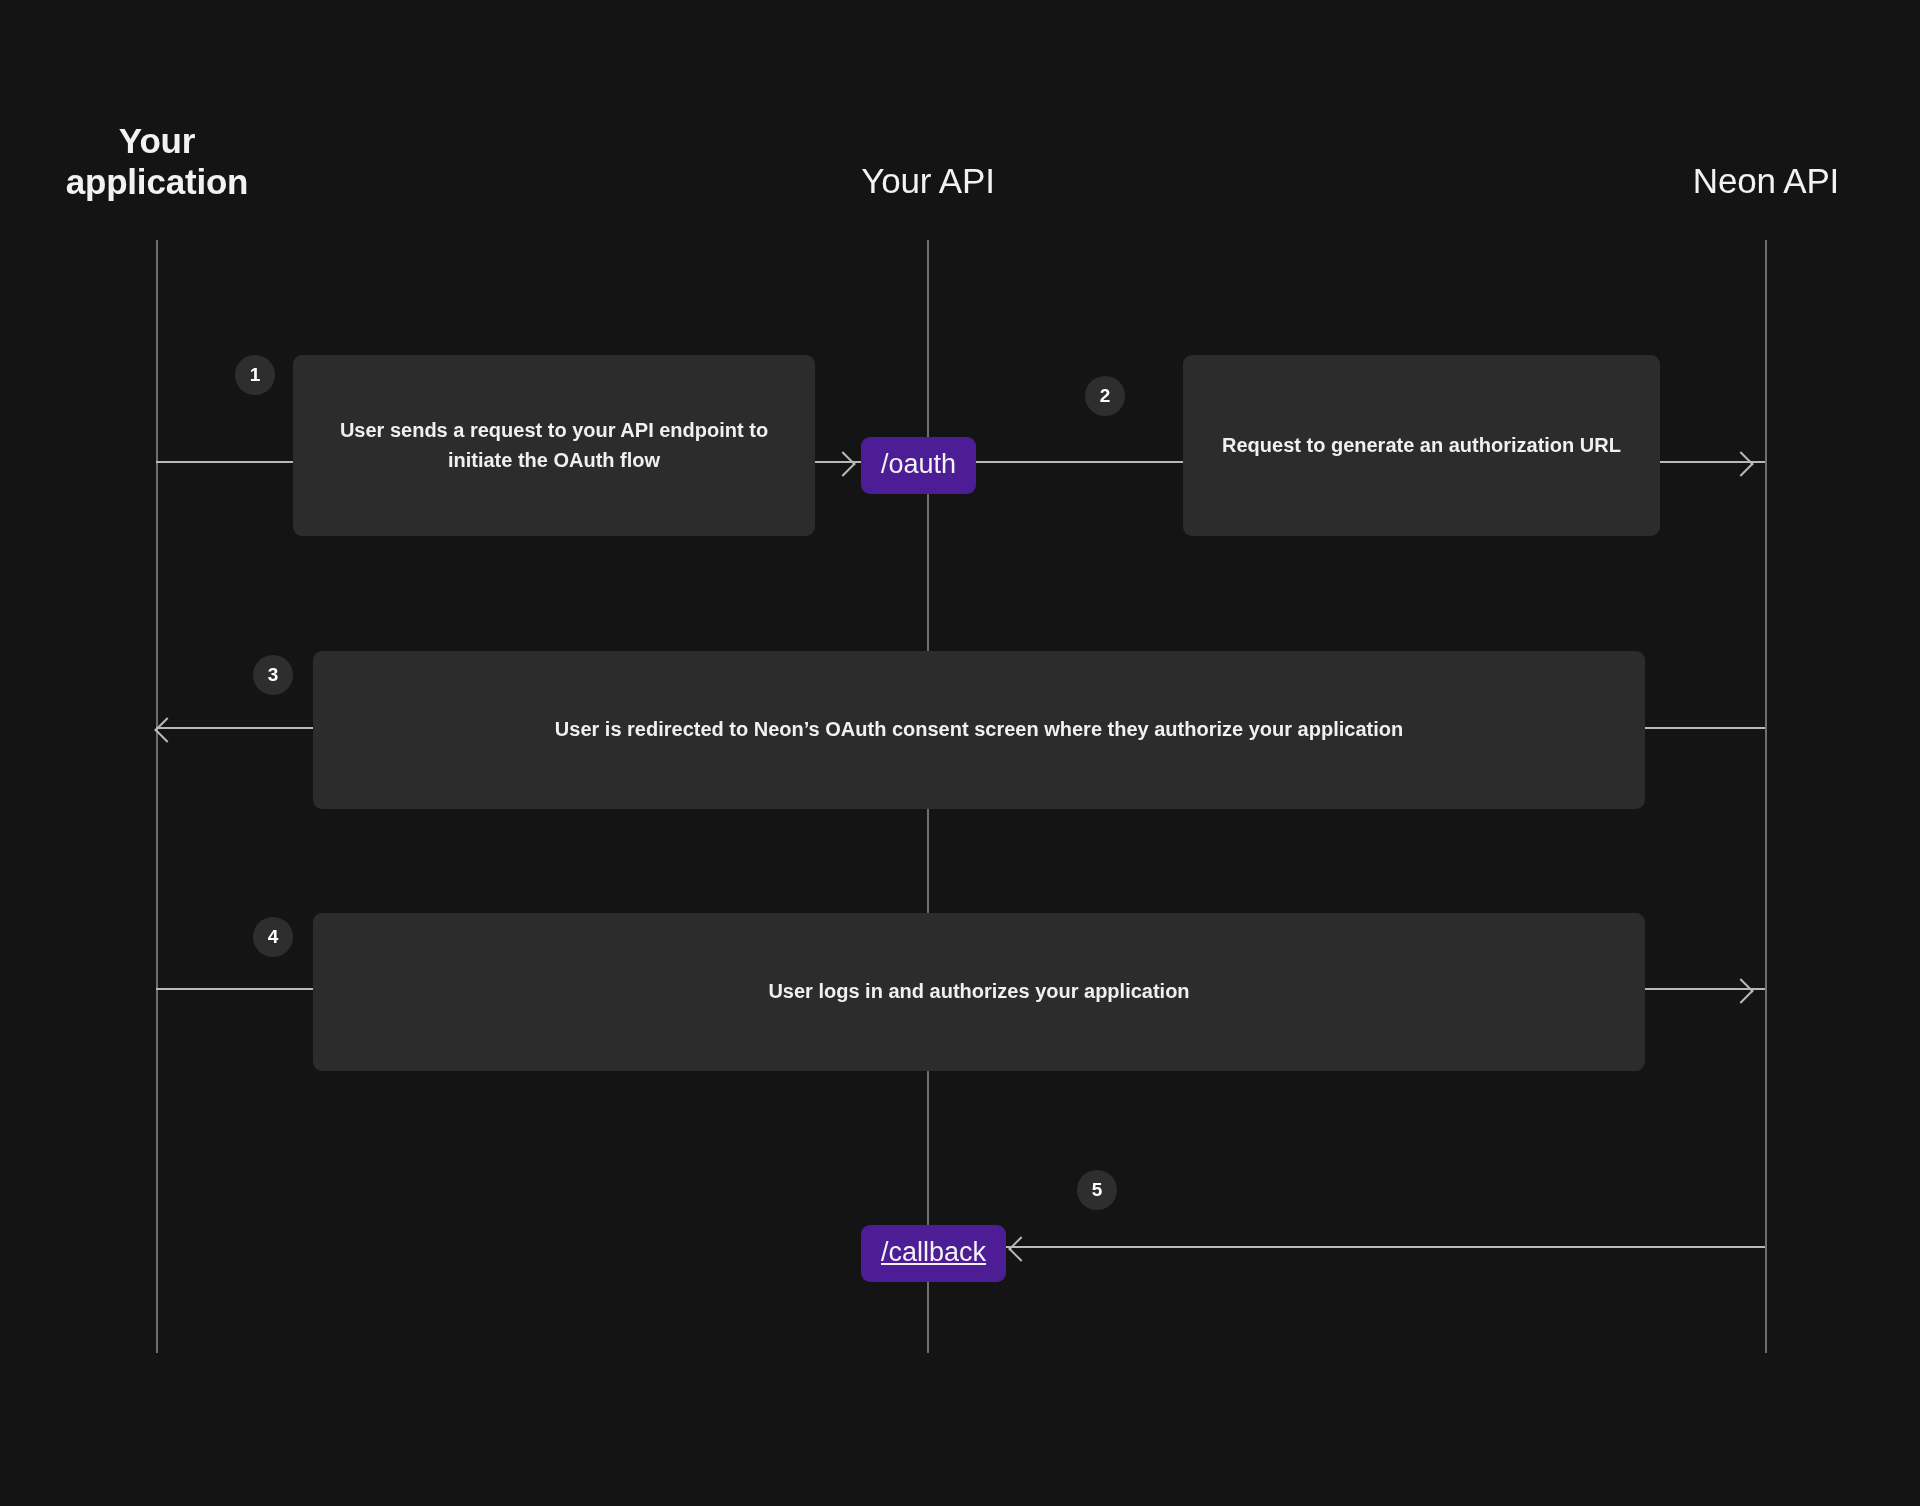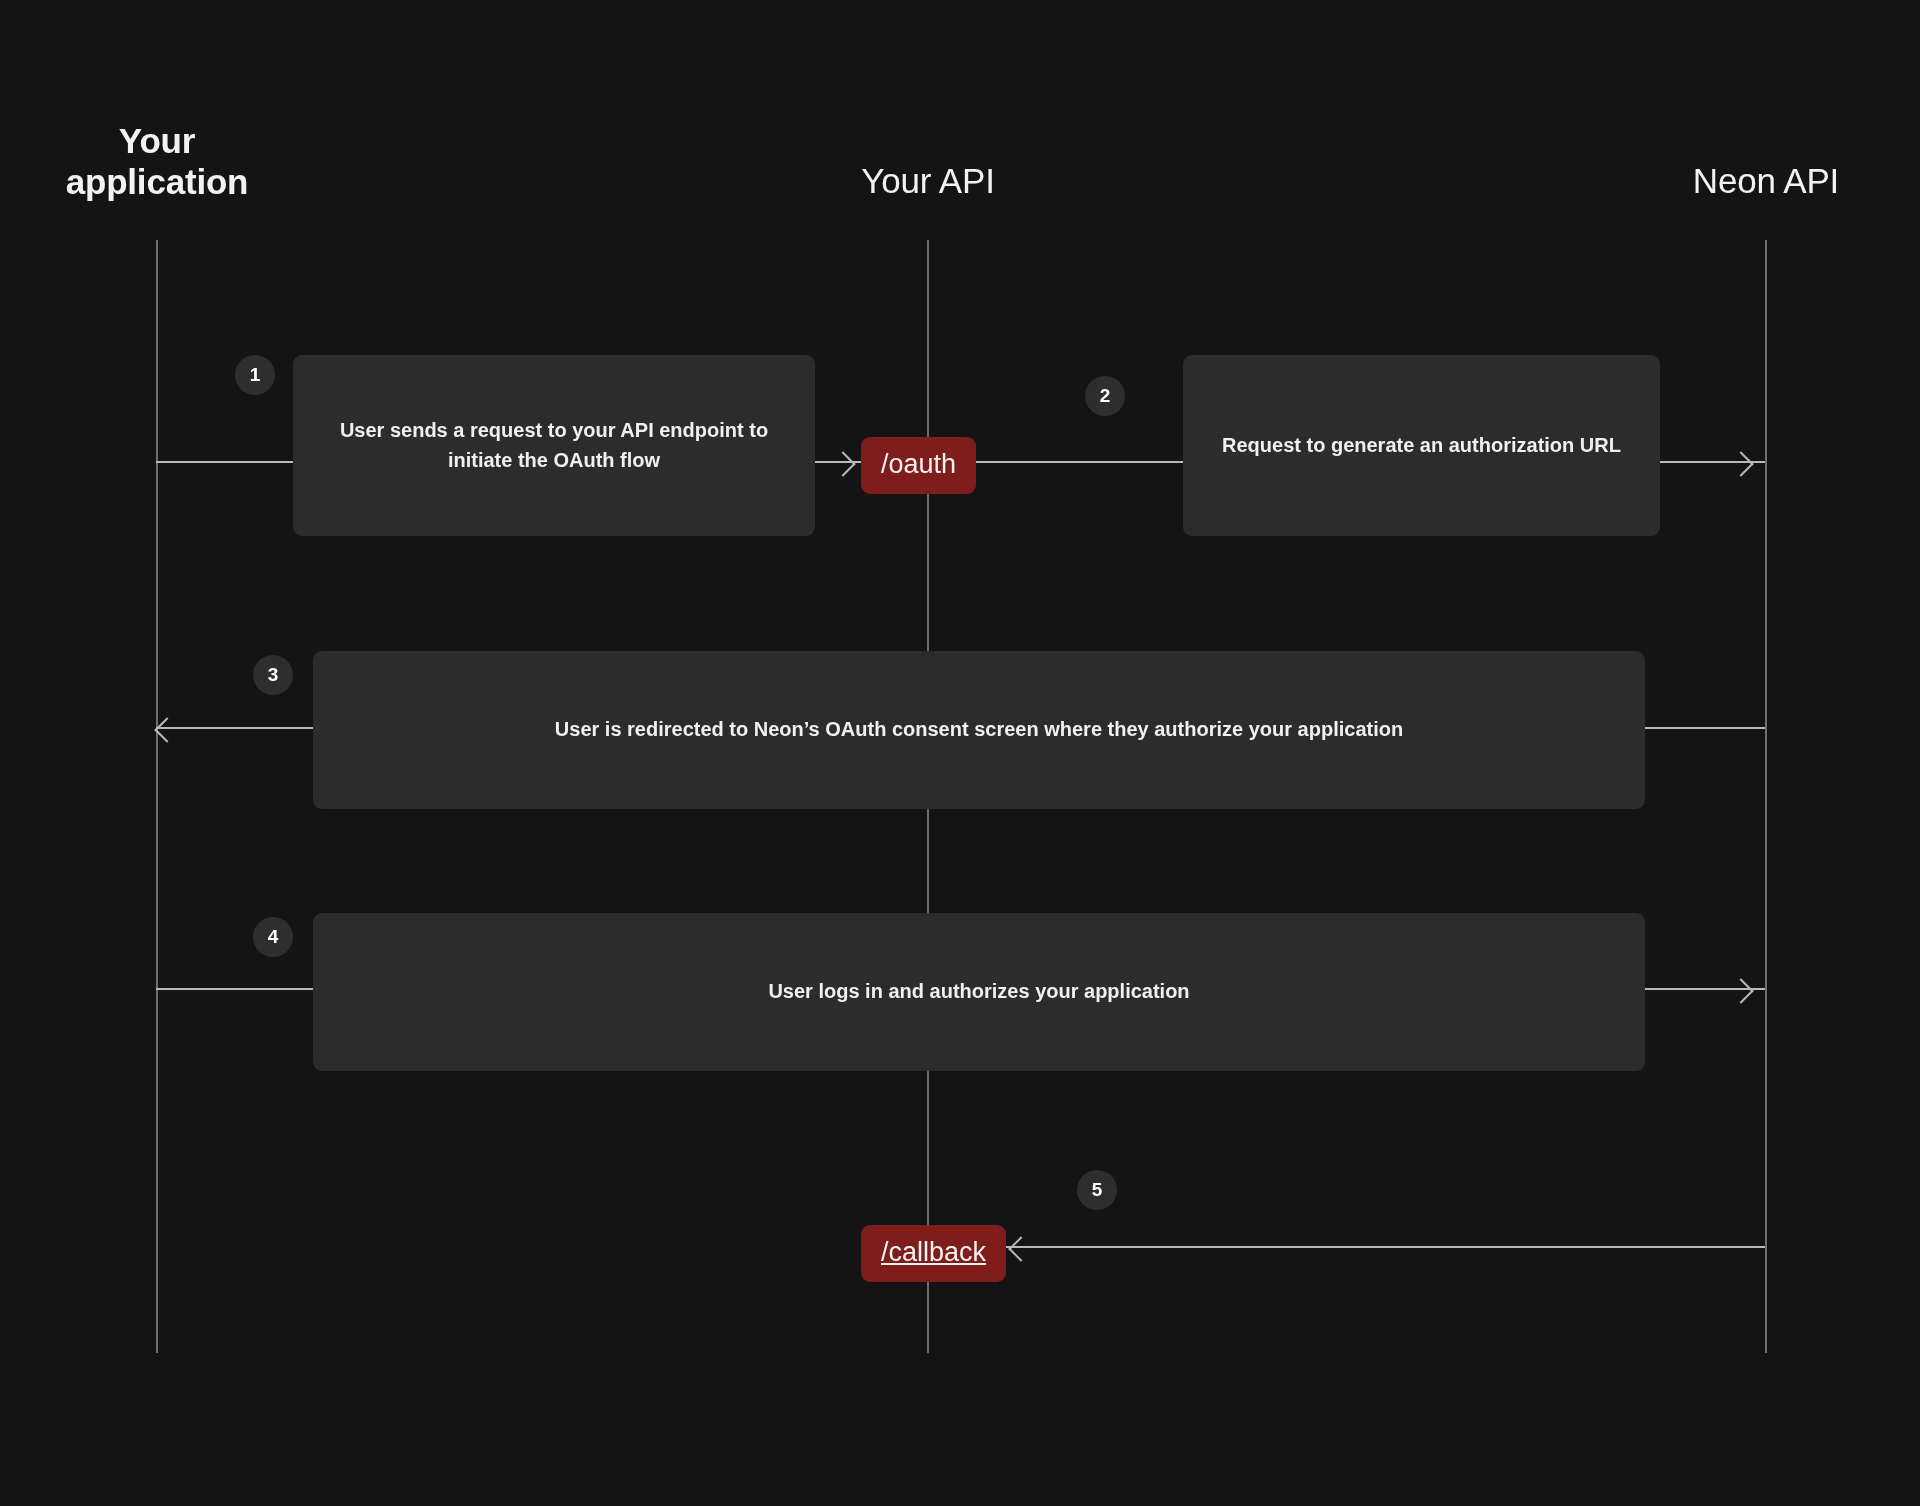--- a/index.html
+++ b/index.html
@@ -73,21 +73,21 @@
     font-weight: 700;
     display: flex;
     align-items: center;
     justify-content: center;
     z-index: 4;
   }
 
   
   .endpoint-pill {
     position: absolute;
-    background: #7f1d1d;
+    background: #4c1d95;
     border-radius: 9px;
     color: #f2f2f2;
     font-size: 27px;
     line-height: 1;
     padding: 14px 20px 16px 20px;
     display: flex;
     align-items: center;
     justify-content: center;
     z-index: 5;
     white-space: nowrap;

